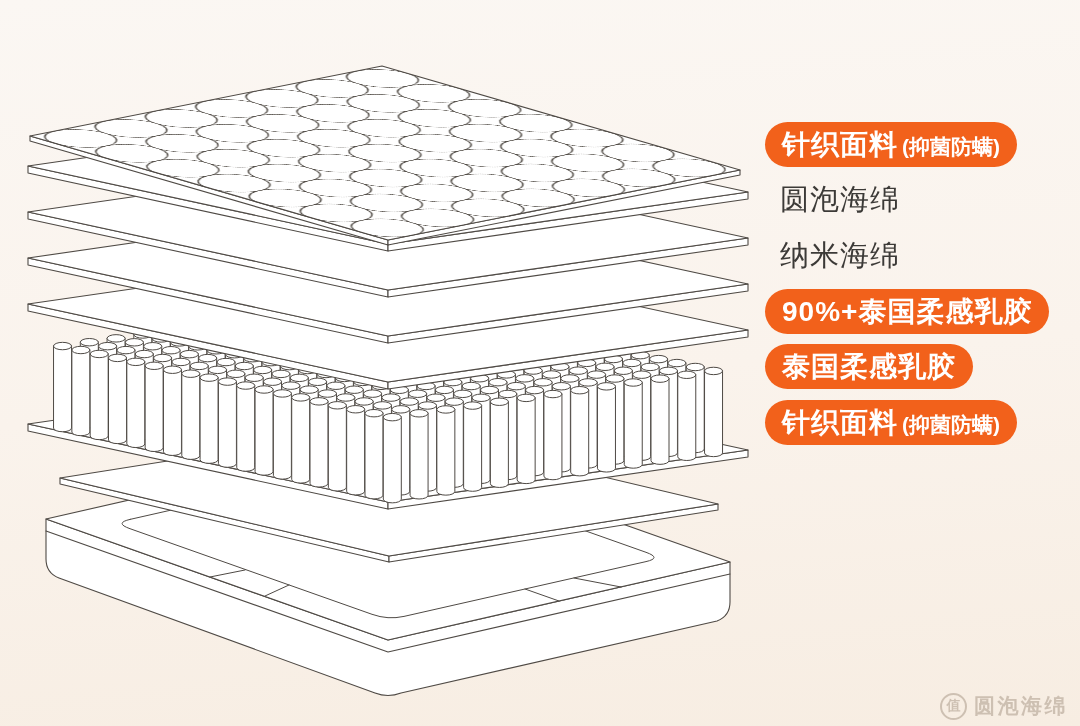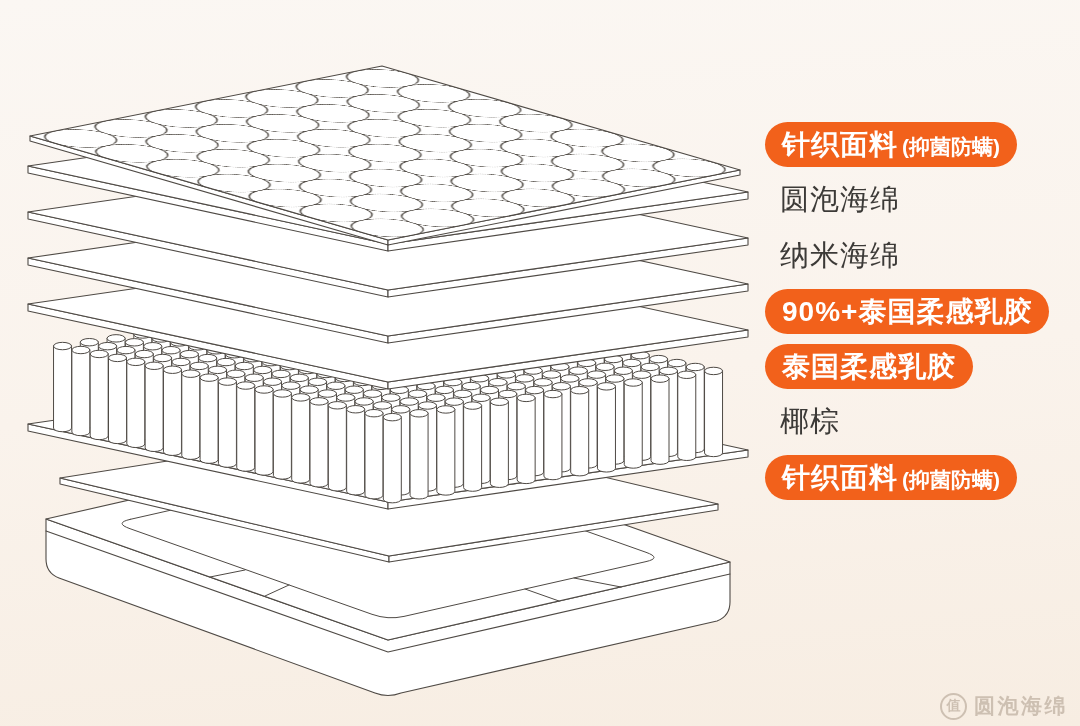--- a/index.html
+++ b/index.html
@@ -591,23 +591,20 @@
       <span class="pill">
           <span>90%+泰国柔感乳胶</span>
         </span>
     </div>
     <div class="label-row">
       <span class="pill">
           <span>泰国柔感乳胶</span>
         </span>
     </div>
     <div class="label-row">
-      <span class="plain">椰棕</span>
-    </div>
-    <div class="label-row">
       <span class="pill">
           <span>针织面料</span>
           <span class="suffix">(抑菌防螨)</span>
         </span>
     </div>
   </div>
 
   <div class="watermark">
     <span class="wm-badge">值</span>
     <span class="wm-text">圆泡海绵</span>

